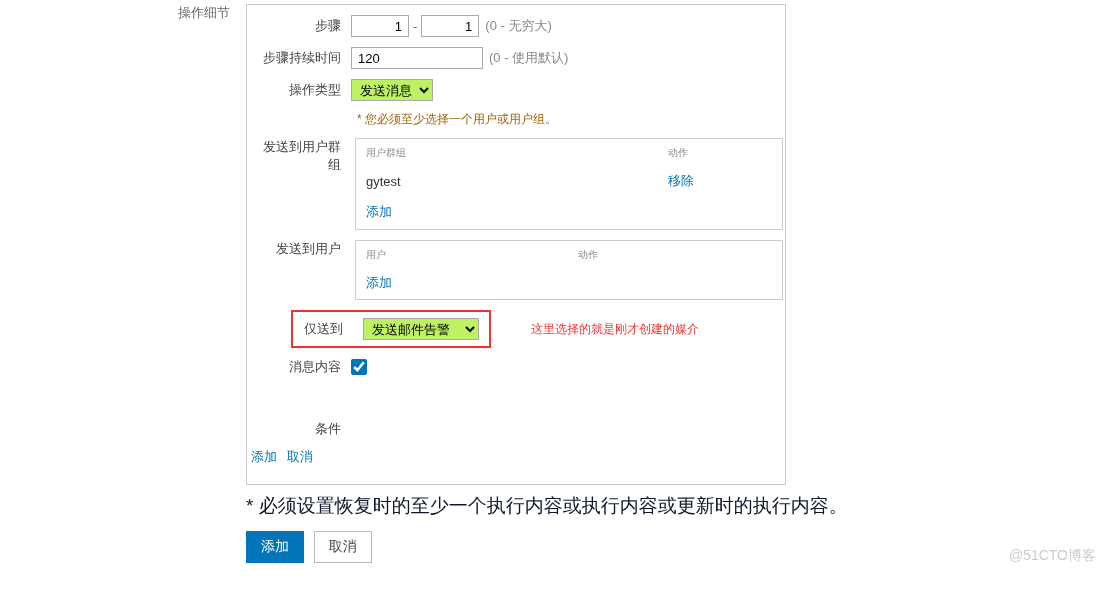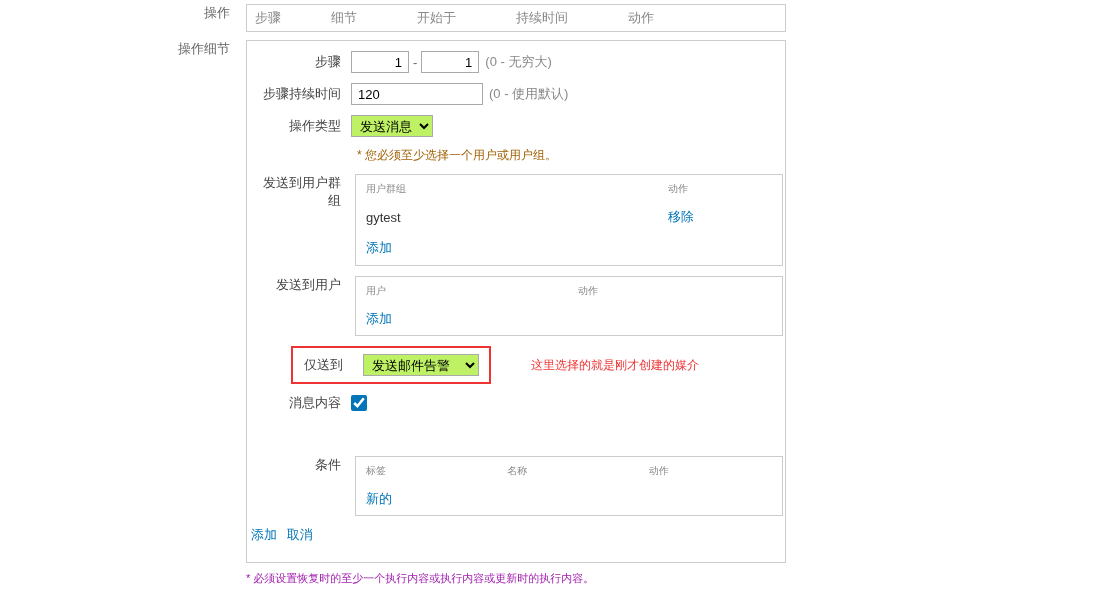--- a/index.html
+++ b/index.html
@@ -26,47 +26,35 @@
     .sub-table tbody td { padding: 5px 8px; }
     .sub-table tfoot td { padding: 6px 8px; }
     .link { color: #0275b8; cursor: pointer; }
     .dash { margin: 0 4px; color: #666; }
     .highlight-box { border: 2px solid #e33; display: inline-flex; align-items: center; padding: 6px 10px 6px 0; margin-left: 40px; }
     .highlight-box .label { width: 70px; text-align: right; padding-right: 20px; color: #444; }
     .annotation { color: #e33; font-size: 12px; margin-left: 40px; }
     .checkbox-row input[type="checkbox"] { width: 16px; height: 16px; accent-color: #0275b8; }
     .bottom-links { margin: 10px 0 8px 4px; }
     .bottom-links .link { margin-right: 6px; }
-    .error-msg { color: #a21caf; margin: 8px 0 12px 0; font-size: 11px; }
+    .error-msg { color: #0f172a; margin: 8px 0 12px 0; font-size: 19px; }
     .error-msg::before { content: "* "; }
     .btn { display: inline-block; padding: 6px 14px; font-size: 14px; border: 1px solid; cursor: pointer; margin-right: 6px; }
     .btn-primary { background: #0275b8; color: #fff; border-color: #0275b8; }
     .btn-default { background: #fff; color: #444; border-color: #bbb; }
     .watermark { position: absolute; right: 8px; bottom: 2px; color: #ccc; font-size: 14px; }
     .col-action { width: 120px; }
   </style>
 </head>
 <body>
 
 <div class="wrapper">
 <table class="form-table">
   <tbody>
 
-    <tr>
-      <td class="section-label">操作</td>
-      <td>
-        <div class="tabs-row">
-          <span>步骤</span>
-          <span>细节</span>
-          <span>开始于</span>
-          <span>持续时间</span>
-          <span>动作</span>
-        </div>
-      </td>
-    </tr>
 
     <tr>
       <td class="section-label">操作细节</td>
       <td>
         <div class="details-panel">
 
           <div class="form-row">
             <span class="label">步骤</span>
             <input type="text" class="input-small" value="1" style="">
             <span class="dash">-</span>
@@ -142,34 +130,20 @@
             <span class="annotation">这里选择的就是刚才创建的媒介</span>
           </div>
 
           <div class="form-row checkbox-row">
             <span class="label">消息内容</span>
             <input type="checkbox" checked="" style="">
           </div>
 
           <div class="form-row" style="align-items:flex-start;margin-top:44px;">
             <span class="label">条件</span>
-            <table class="sub-table">
-              <thead>
-                <tr>
-                  <th>标签</th>
-                  <th>名称</th>
-                  <th>动作</th>
-                </tr>
-              </thead>
-              <tbody>
-                <tr>
-                      <td colspan="3"><span class="link">新的</span></td>
-                    </tr>
-              </tbody>
-            </table>
           </div>
 
           <div class="bottom-links">
             <span class="link">添加</span>
             <span class="link">取消</span>
           </div>
         </div>
 
         <div class="error-msg">必须设置恢复时的至少一个执行内容或执行内容或更新时的执行内容。</div>
         <div>

